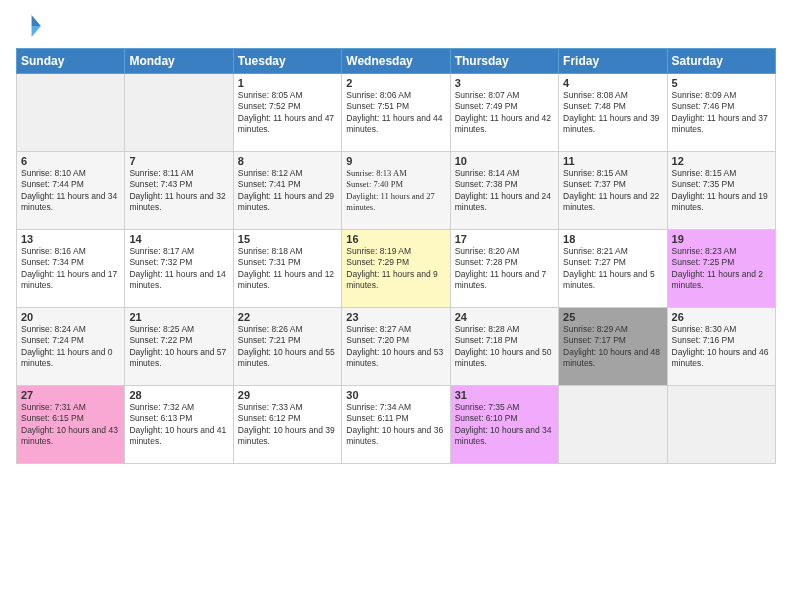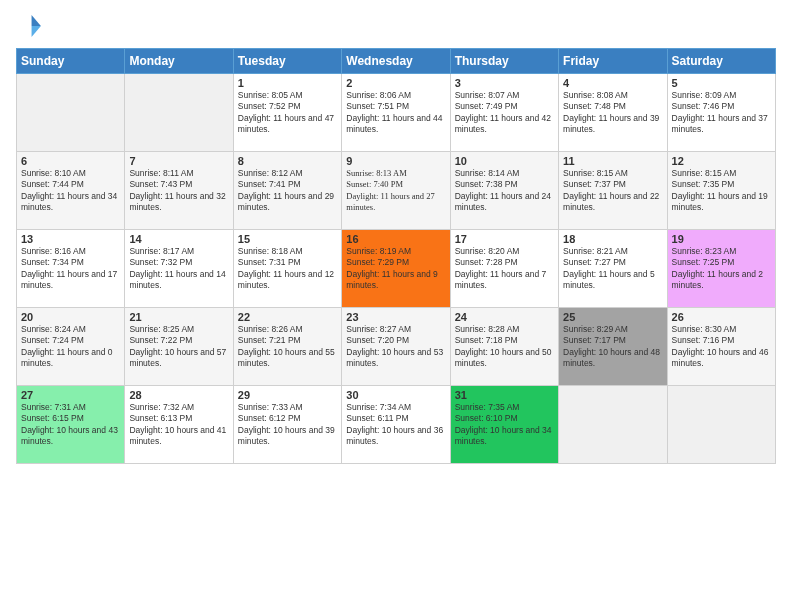--- a/index.html
+++ b/index.html
@@ -218,21 +218,21 @@
             <div class="day-info" style="white-space: pre-line;">Sunrise: 8:17 AM
 Sunset: 7:32 PM
 Daylight: 11 hours and 14 minutes.</div>
           </td>
           <td style="background: rgb(255, 255, 255);">
             <span class="day-number">15</span>
             <div class="day-info" style="white-space: pre-line;">Sunrise: 8:18 AM
 Sunset: 7:31 PM
 Daylight: 11 hours and 12 minutes.</div>
           </td>
-          <td style="background: #f97316;">
+          <td style="background: #fef9c3;">
             <span class="day-number">16</span>
             <div class="day-info" style="white-space: pre-line;">Sunrise: 8:19 AM
 Sunset: 7:29 PM
 Daylight: 11 hours and 9 minutes.</div>
           </td>
           <td style="background: rgb(255, 255, 255);">
             <span class="day-number">17</span>
             <div class="day-info" style="white-space: pre-line;">Sunrise: 8:20 AM
 Sunset: 7:28 PM
 Daylight: 11 hours and 7 minutes.</div>
@@ -288,21 +288,21 @@
 Daylight: 10 hours and 48 minutes.</div>
           </td>
           <td style="background: rgb(245, 245, 245);">
             <span class="day-number">26</span>
             <div class="day-info" style="white-space: pre-line;">Sunrise: 8:30 AM
 Sunset: 7:16 PM
 Daylight: 10 hours and 46 minutes.</div>
           </td>
         </tr>
         <tr>
-          <td style="background: #86efac;">
+          <td style="background: #f9a8d4;">
             <span class="day-number">27</span>
             <div class="day-info" style="white-space: pre-line;">Sunrise: 7:31 AM
 Sunset: 6:15 PM
 Daylight: 10 hours and 43 minutes.</div>
           </td>
           <td style="background: rgb(255, 255, 255);">
             <span class="day-number">28</span>
             <div class="day-info" style="white-space: pre-line;">Sunrise: 7:32 AM
 Sunset: 6:13 PM
 Daylight: 10 hours and 41 minutes.</div>
@@ -312,21 +312,21 @@
             <div class="day-info" style="white-space: pre-line;">Sunrise: 7:33 AM
 Sunset: 6:12 PM
 Daylight: 10 hours and 39 minutes.</div>
           </td>
           <td style="background: rgb(255, 255, 255);">
             <span class="day-number">30</span>
             <div class="day-info" style="white-space: pre-line;">Sunrise: 7:34 AM
 Sunset: 6:11 PM
 Daylight: 10 hours and 36 minutes.</div>
           </td>
-          <td style="background: #22c55e;">
+          <td style="background: #f0abfc;">
             <span class="day-number">31</span>
             <div class="day-info" style="white-space: pre-line;">Sunrise: 7:35 AM
 Sunset: 6:10 PM
 Daylight: 10 hours and 34 minutes.</div>
           </td>
           <td class="empty-cell" style="background: rgb(238, 238, 238);"></td>
           <td class="empty-cell" style="background: rgb(238, 238, 238);"></td>
         </tr>
       </tbody>
   </table>

